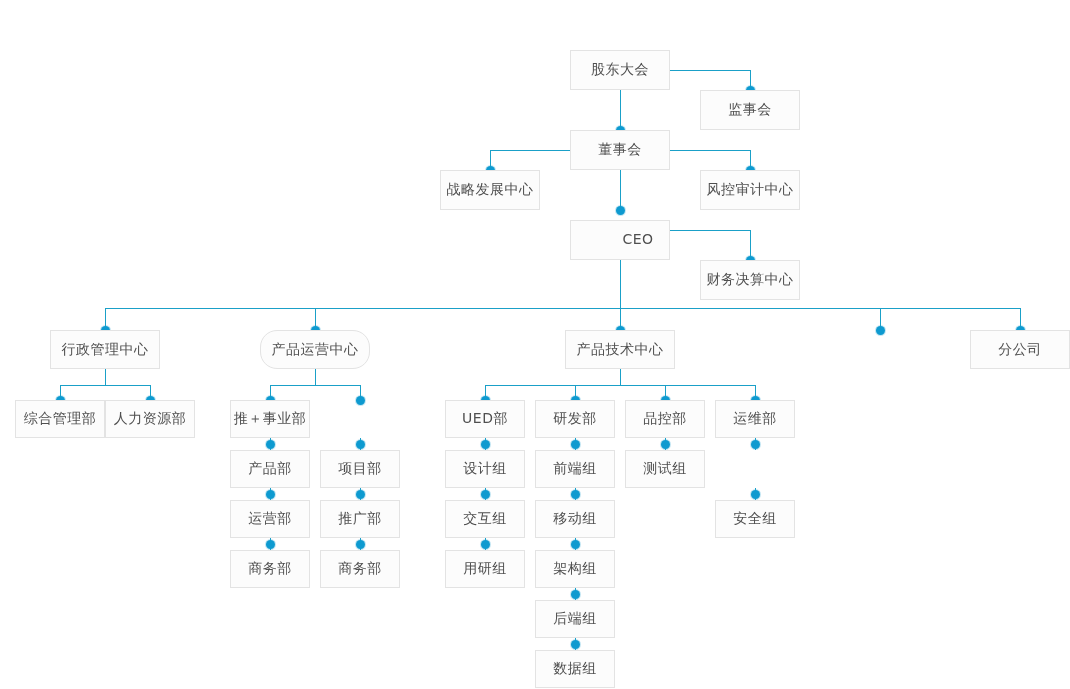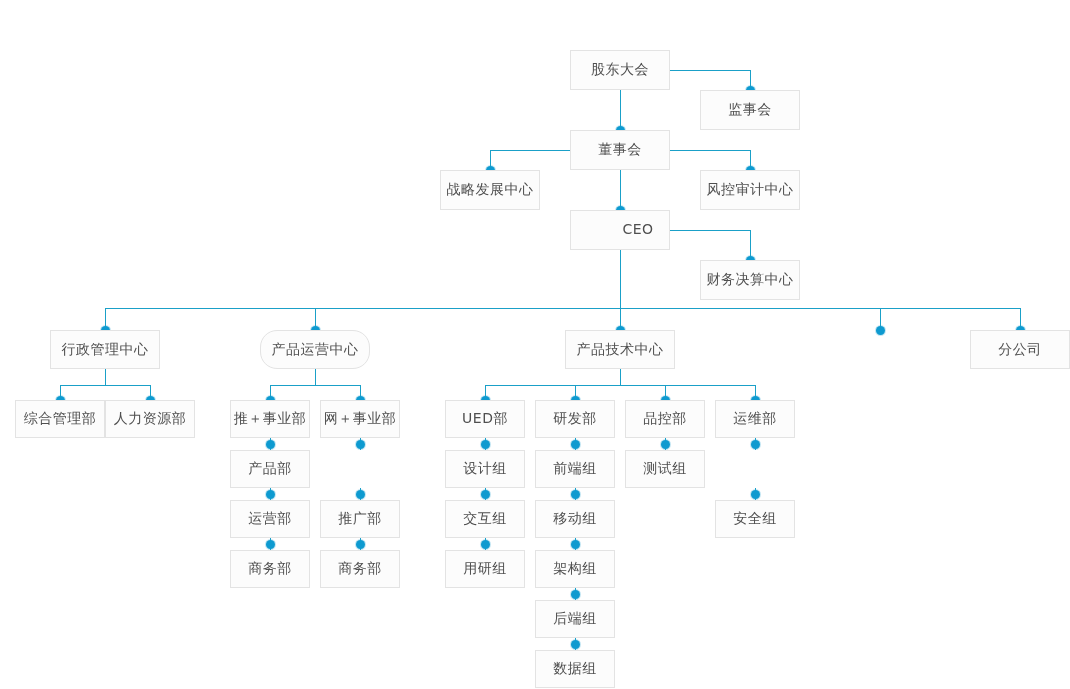--- a/index.html
+++ b/index.html
@@ -151,38 +151,38 @@
   <div class="dot" style="left:570.5px;top:539.5px;"></div>
 
   <div class="dot" style="left:570.5px;top:589.5px;"></div>
   <div class="dot" style="left:570.5px;top:639.5px;"></div>
 
   <div class="node" style="left:570px;top:50px;width:100px;height:40px;">股东大会</div>
   <div class="node" style="left:700px;top:90px;width:100px;height:40px;">监事会</div>
   <div class="node" style="left:570px;top:130px;width:100px;height:40px;">董事会</div>
   <div class="node" style="left:440px;top:170px;width:100px;height:40px;">战略发展中心</div>
   <div class="node" style="left:700px;top:170px;width:100px;height:40px;">风控审计中心</div>
-  <div class="node" style="left:570px;top:210px;width:100px;height:40px;padding-left:36px;">CEO</div>
+  <div class="node" style="left:570px;top:220px;width:100px;height:40px;padding-left:36px;">CEO</div>
   <div class="node" style="left:700px;top:260px;width:100px;height:40px;">财务决算中心</div>
 
   <div class="node" style="left:50px;top:330px;width:110px;height:39px;">行政管理中心</div>
   <div class="node" style="left:260px;top:330px;width:110px;height:39px;border-radius:17px;">产品运营中心</div>
   <div class="node" style="left:565px;top:330px;width:110px;height:39px;">产品技术中心</div>
   <div class="node" style="left:970px;top:330px;width:100px;height:39px;">分公司</div>
 
   <div class="node" style="left:15px;top:400px;width:90px;height:38px;">综合管理部</div>
   <div class="node" style="left:105px;top:400px;width:90px;height:38px;">人力资源部</div>
   <div class="node" style="left:230px;top:400px;width:80px;height:38px;">推＋事业部</div>
-  <div class="node" style="left:320px;top:400px;width:80px;height:38px;">网＋事业部</div>
   <div class="node" style="left:445px;top:400px;width:80px;height:38px;">UED部</div>
   <div class="node" style="left:535px;top:400px;width:80px;height:38px;">研发部</div>
   <div class="node" style="left:625px;top:400px;width:80px;height:38px;">品控部</div>
   <div class="node" style="left:715px;top:400px;width:80px;height:38px;">运维部</div>
 
   <div class="node" style="left:230px;top:450px;width:80px;height:38px;">产品部</div>
+  <div class="node" style="left:320px;top:450px;width:80px;height:38px;">项目部</div>
   <div class="node" style="left:445px;top:450px;width:80px;height:38px;">设计组</div>
   <div class="node" style="left:535px;top:450px;width:80px;height:38px;">前端组</div>
   <div class="node" style="left:625px;top:450px;width:80px;height:38px;">测试组</div>
 
   <div class="node" style="left:230px;top:500px;width:80px;height:38px;">运营部</div>
   <div class="node" style="left:320px;top:500px;width:80px;height:38px;">推广部</div>
   <div class="node" style="left:445px;top:500px;width:80px;height:38px;">交互组</div>
   <div class="node" style="left:535px;top:500px;width:80px;height:38px;">移动组</div>
   <div class="node" style="left:715px;top:500px;width:80px;height:38px;">安全组</div>
 

